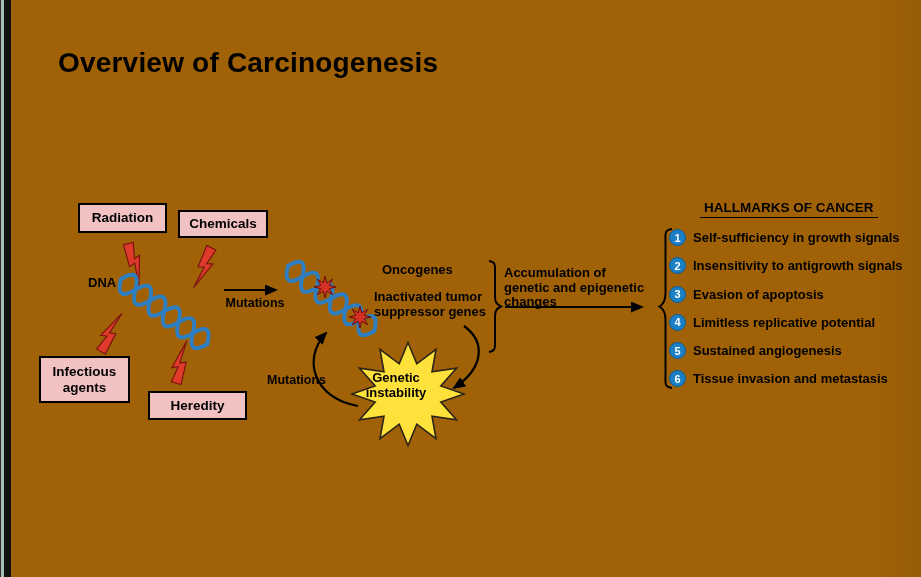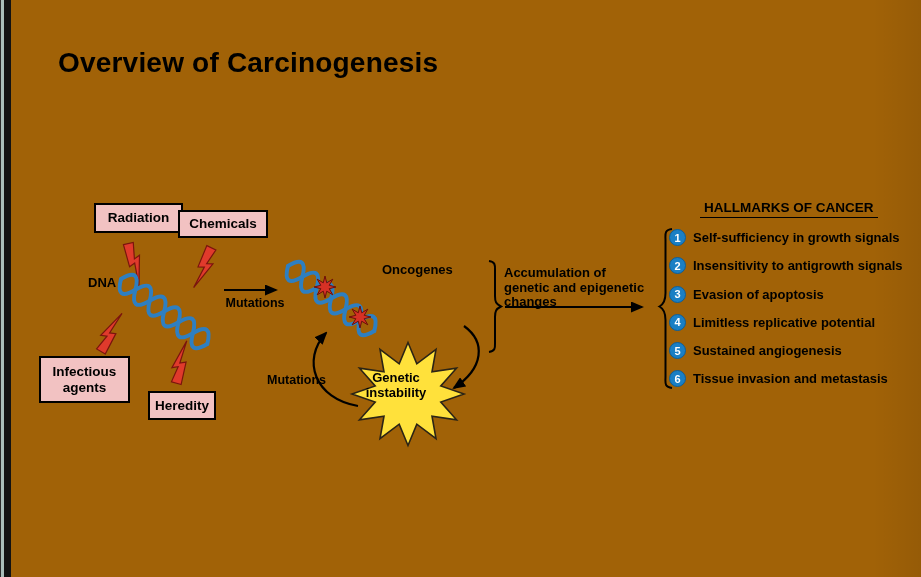--- a/index.html
+++ b/index.html
@@ -11,24 +11,24 @@
   .edge-strip-2 { position:absolute; left:1px; top:0; width:3px; height:100%; background:#a9bdb9; }
   .edge-strip-3 { position:absolute; left:4px; top:0; width:7px; height:100%; background:#121212; }
   .edge-right-gradient { position:absolute; right:0; top:0; width:48px; height:100%;
     background:linear-gradient(to right, rgba(0,0,0,0), rgba(0,0,0,0.07)); pointer-events:none; }
 
   .title { position:absolute; left:58px; top:47px; font-size:28px; font-weight:bold; color:#000; letter-spacing:0.2px; }
 
   .cause-box { position:absolute; background:#f2c2c2; border:2px solid #000; color:#000;
     font-weight:bold; font-size:13.5px; display:flex; align-items:center; justify-content:center;
     text-align:center; line-height:1.15; }
-  .box-radiation  { left:78px;  top:203px; width:89px; height:30px;margin-left:16px; }
+  .box-radiation  { left:78px;  top:203px; width:89px; height:30px; }
   .box-chemicals  { left:178px; top:210px; width:90px; height:28px; }
   .box-infectious { left:39px;  top:356px; width:91px; height:47px; padding:2px 8px; }
-  .box-heredity   { left:148px; top:391px; width:68px; height:29px; }
+  .box-heredity   { left:148px; top:391px; width:99px; height:29px; }
 
   .lbl { position:absolute; color:#000; font-weight:bold; font-size:13px; line-height:1.13; }
   .lbl-dna        { left:88px;  top:276px; }
   .lbl-mut1       { left:221px; top:296px; width:68px; text-align:center; font-size:12.5px; }
   .lbl-oncogenes  { left:334px; top:263px;margin-left:48px; }
   .lbl-inactiv    { left:374px; top:290px; width:112px; }
   .lbl-mut2       { left:267px; top:373px; font-size:12.5px; }
   .lbl-genetic    { left:356px; top:371px; width:80px; text-align:center; }
   .lbl-accum      { left:504px; top:266px; width:150px; }
 
@@ -117,20 +117,21 @@
   <div class="cause-box box-infectious">
     <span>Infectious agents</span>
   </div>
   <div class="cause-box box-heredity">
     <span>Heredity</span>
   </div>
 
   <div class="lbl lbl-dna">DNA</div>
   <div class="lbl lbl-mut1">Mutations</div>
   <div class="lbl lbl-oncogenes">Oncogenes</div>
+  <div class="lbl lbl-inactiv">Inactivated tumor suppressor genes</div>
   <div class="lbl lbl-mut2">Mutations</div>
   <div class="lbl lbl-genetic">Genetic instability</div>
   <div class="lbl lbl-accum">Accumulation of genetic and epigenetic changes</div>
 
   <div class="hallmarks-title">HALLMARKS OF CANCER</div>
   <ul class="hallmarks-list">
     <li class="hallmark-row">
       <span class="num-circle">1</span>
       <span class="hallmark-text">Self-sufficiency in growth signals</span>
     </li>

